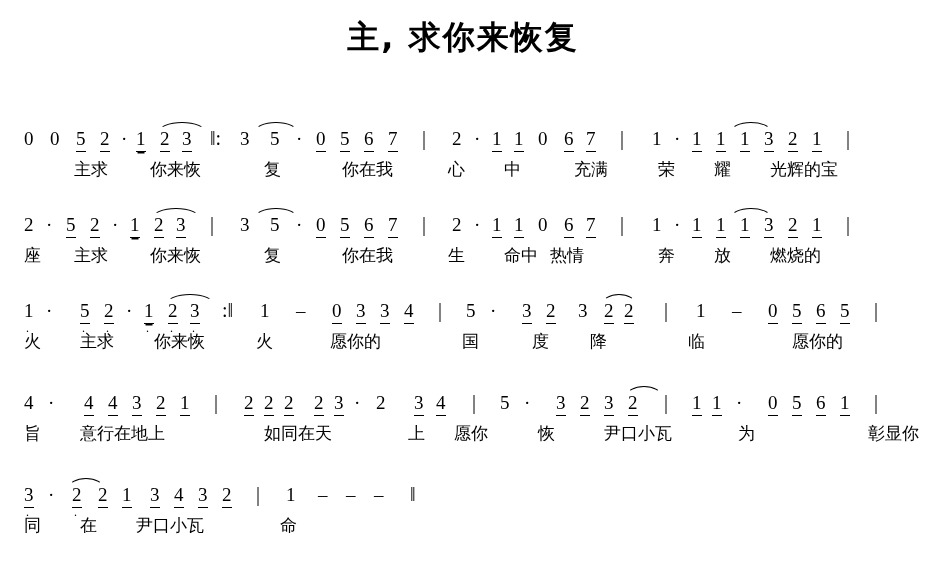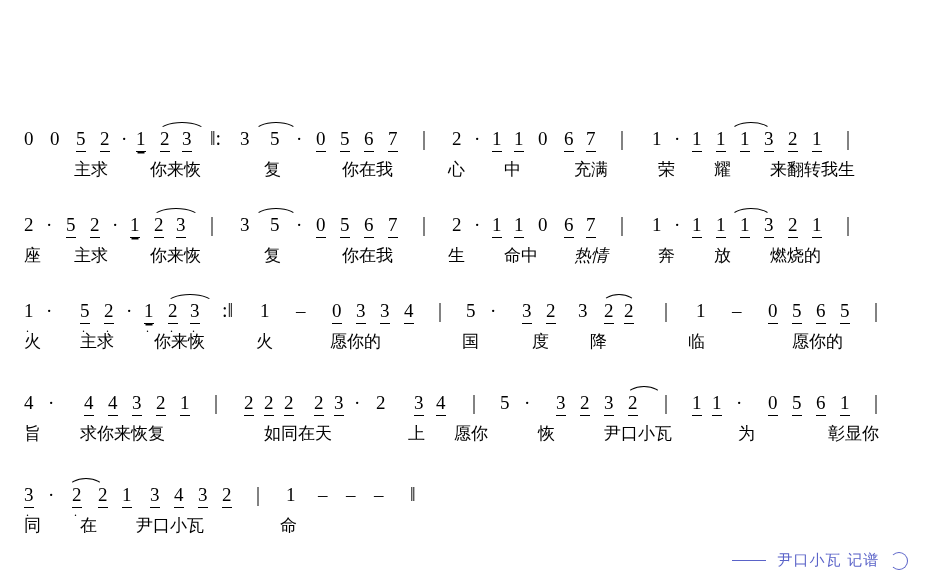--- a/index.html
+++ b/index.html
@@ -112,20 +112,21 @@
     border-left-color: transparent;
     vertical-align: middle;
     margin-left: 5px;
   }
 </style>
 </head>
 <body>
 
 <div id="sheet">
 
+  <div class="title">主, 求你来恢复</div>
 
 
   <div id="systems-host">
       <div class="system" style="top: 128px;">
         <div class="notes-row">
           <span class="tok" style="left: 0px;">0</span>
           <span class="tok" style="left: 26px;">0</span>
           <span class="tok u1" style="left: 52px;">5</span>
           <span class="tok u1" style="left: 76px;">2</span>
           <span class="tok" style="left: 97px;">·</span>
@@ -165,21 +166,21 @@
         <div class="lyr-row">
           <span class="tok" style="left: 50px;">主求</span>
           <span class="tok" style="left: 126px;">你来恢</span>
           <span class="tok" style="left: 240px;">复</span>
           <span class="tok" style="left: 318px;">你在我</span>
           <span class="tok" style="left: 424px;">心</span>
           <span class="tok" style="left: 480px;">中</span>
           <span class="tok" style="left: 550px;">充满</span>
           <span class="tok" style="left: 634px;">荣</span>
           <span class="tok" style="left: 690px;">耀</span>
-          <span class="tok" style="left: 746px;">来翻转我生</span>
+          <span class="tok" style="left: 746px;">光辉的宝</span>
         </div>
       </div>
       <div class="system" style="top: 214px;">
         <div class="notes-row">
           <span class="tok" style="left: 0px;">2</span>
           <span class="tok" style="left: 22px;">·</span>
           <span class="tok u1" style="left: 42px;">5</span>
           <span class="tok u1" style="left: 66px;">2</span>
           <span class="tok" style="left: 88px;">·</span>
           <span class="tok u1 u2" style="left: 106px;">1</span>
@@ -216,21 +217,21 @@
           <span class="tie" style="left: 706px; top: -6px; width: 40px;"></span>
         </div>
         <div class="lyr-row">
           <span class="tok" style="left: 0px;">座</span>
           <span class="tok" style="left: 50px;">主求</span>
           <span class="tok" style="left: 126px;">你来恢</span>
           <span class="tok" style="left: 240px;">复</span>
           <span class="tok" style="left: 318px;">你在我</span>
           <span class="tok" style="left: 424px;">生</span>
           <span class="tok" style="left: 480px;">命中</span>
-          <span class="tok" style="left: 550px; font-style: italic;">热情</span>
+          <span class="tok" style="left: 526px;">热情</span>
           <span class="tok" style="left: 634px;">奔</span>
           <span class="tok" style="left: 690px;">放</span>
           <span class="tok" style="left: 746px;">燃烧的</span>
         </div>
       </div>
       <div class="system" style="top: 300px;">
         <div class="notes-row">
           <span class="tok" style="left: 0px;">1</span>
           <span class="tok" style="left: 2px; top: 21px; font-size: 12px;">.</span>
           <span class="tok" style="left: 22px;">·</span>
@@ -316,28 +317,28 @@
           <span class="tok" style="left: 712px;">·</span>
           <span class="tok u1" style="left: 744px;">0</span>
           <span class="tok u1" style="left: 768px;">5</span>
           <span class="tok u1" style="left: 792px;">6</span>
           <span class="tok u1" style="left: 816px;">1</span>
           <span class="tok bar" style="left: 850px;">|</span>
           <span class="tie" style="left: 602px; top: -6px; width: 34px;"></span>
         </div>
         <div class="lyr-row">
           <span class="tok" style="left: 0px;">旨</span>
-          <span class="tok" style="left: 56px;">求你来恢复</span>
+          <span class="tok" style="left: 56px;">意行在地上</span>
           <span class="tok" style="left: 240px; text-align: right;">如同在天</span>
           <span class="tok" style="left: 384px;">上</span>
           <span class="tok" style="left: 430px;">愿你</span>
           <span class="tok" style="left: 514px;">恢</span>
           <span class="tok" style="left: 580px;">尹口小瓦</span>
           <span class="tok" style="left: 714px;">为</span>
-          <span class="tok" style="left: 804px;">彰显你</span>
+          <span class="tok" style="left: 844px;">彰显你</span>
         </div>
       </div>
       <div class="system" style="top: 484px;">
         <div class="notes-row">
           <span class="tok u1" style="left: 0px;">3</span>
           <span class="tok" style="left: 2px; top: 21px; font-size: 12px;">.</span>
           <span class="tok" style="left: 24px;">·</span>
           <span class="tok u1" style="left: 48px;">2</span>
           <span class="tok" style="left: 50px; top: 21px; font-size: 12px;">.</span>
           <span class="tok u1" style="left: 74px;">2</span>
@@ -356,19 +357,14 @@
         </div>
         <div class="lyr-row">
           <span class="tok" style="left: 0px;">同</span>
           <span class="tok" style="left: 56px;">在</span>
           <span class="tok" style="left: 112px;">尹口小瓦</span>
           <span class="tok" style="left: 256px;">命</span>
         </div>
       </div>
     </div>
 
-  <div class="signature">
-    <span class="sig-dash"></span>
-    <span>尹口小瓦 记谱</span>
-    <span class="sig-mark"></span>
-  </div>
 
 </div>
 
 </body></html>

